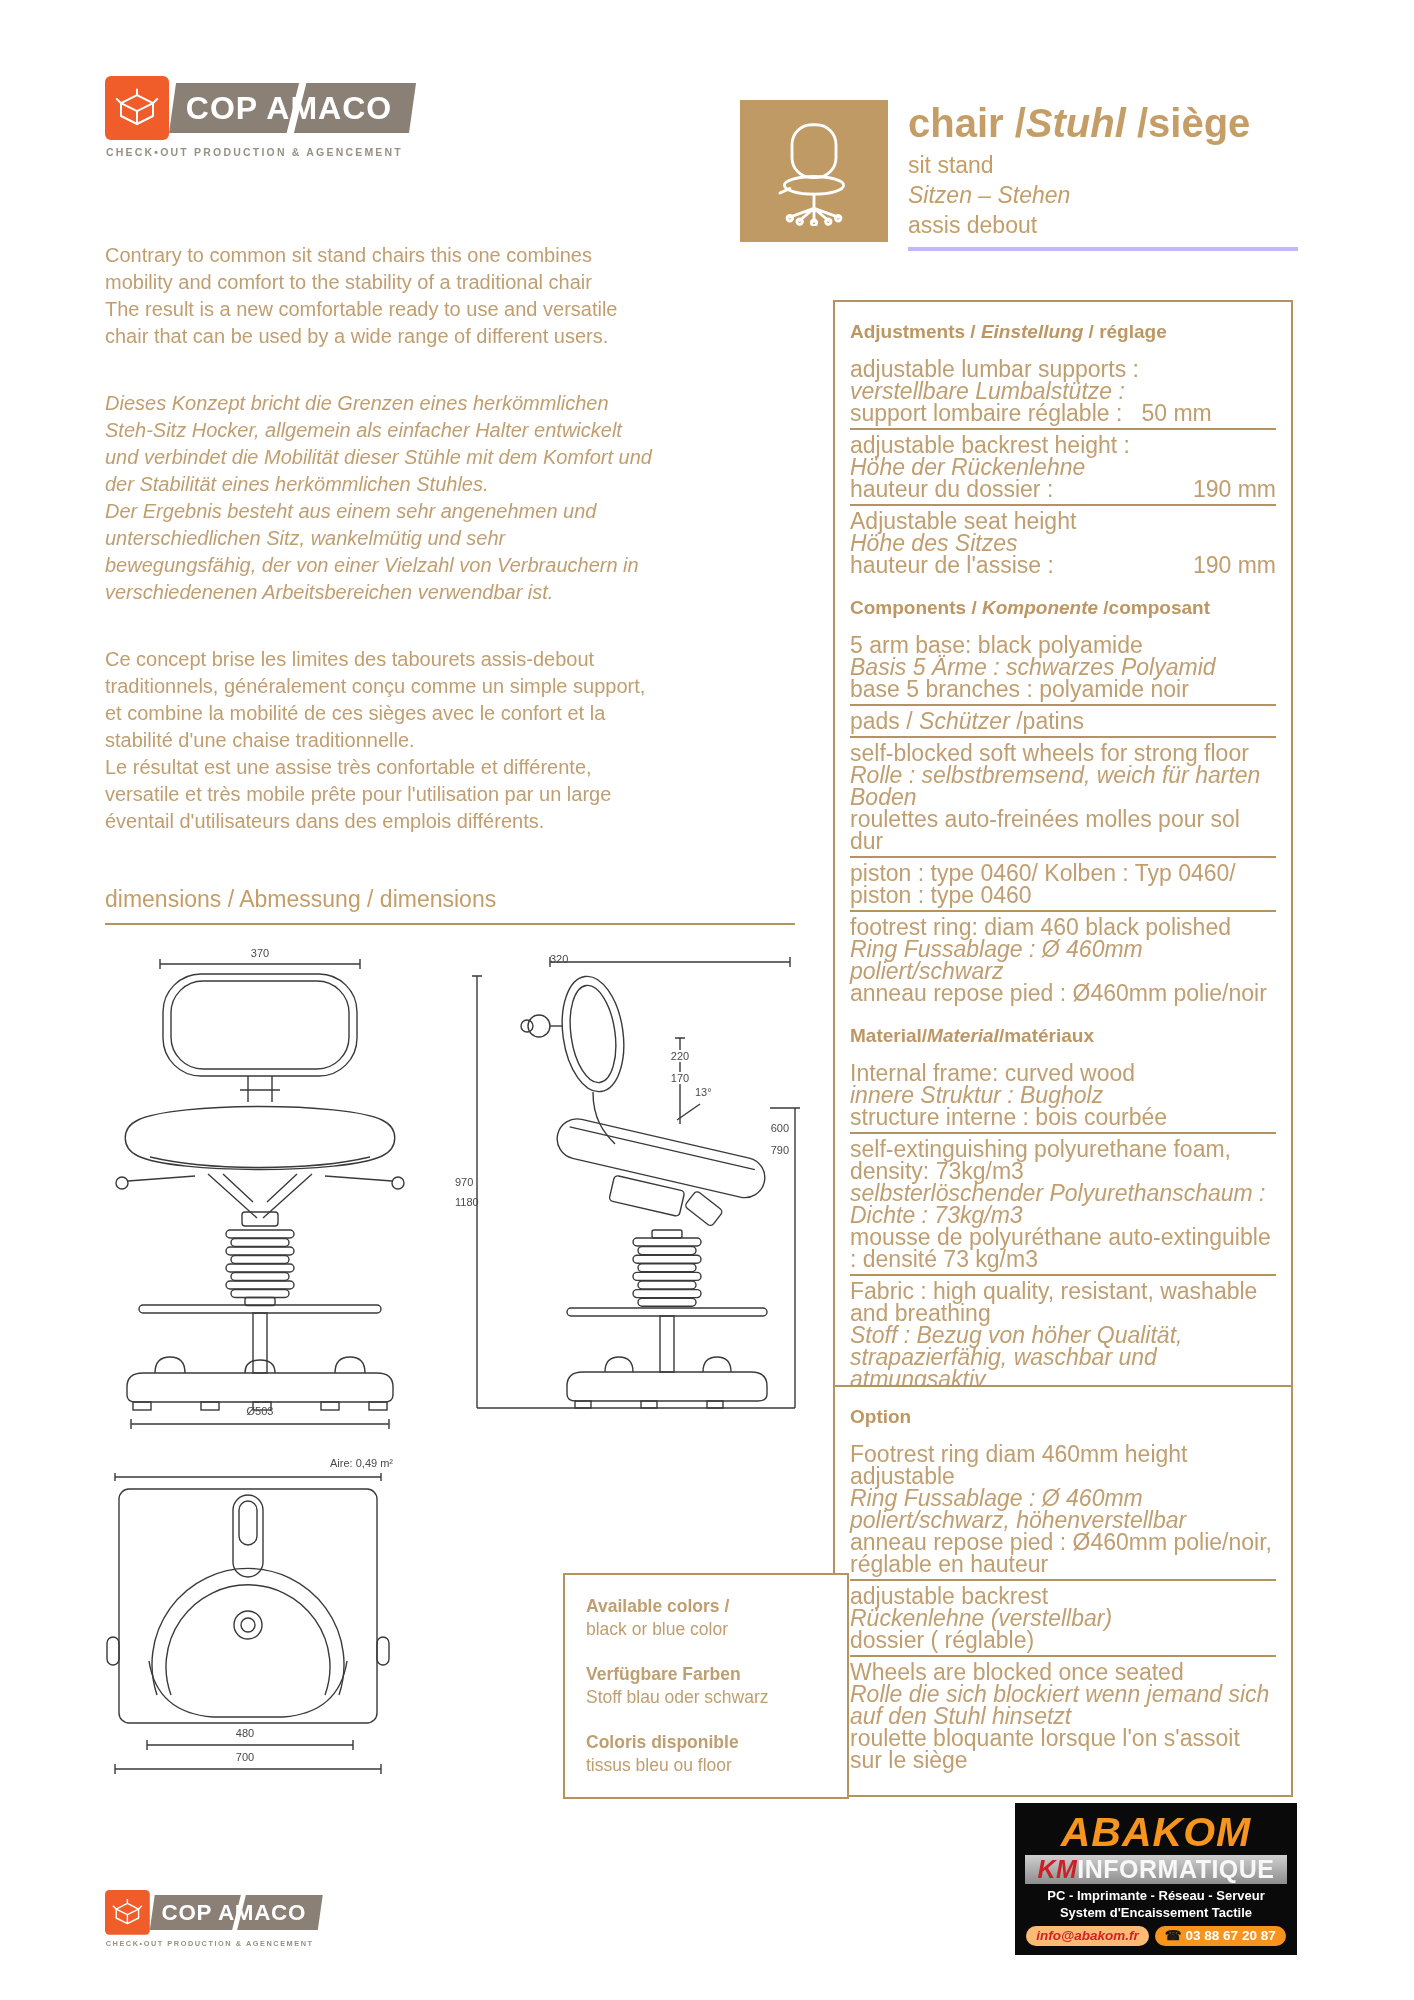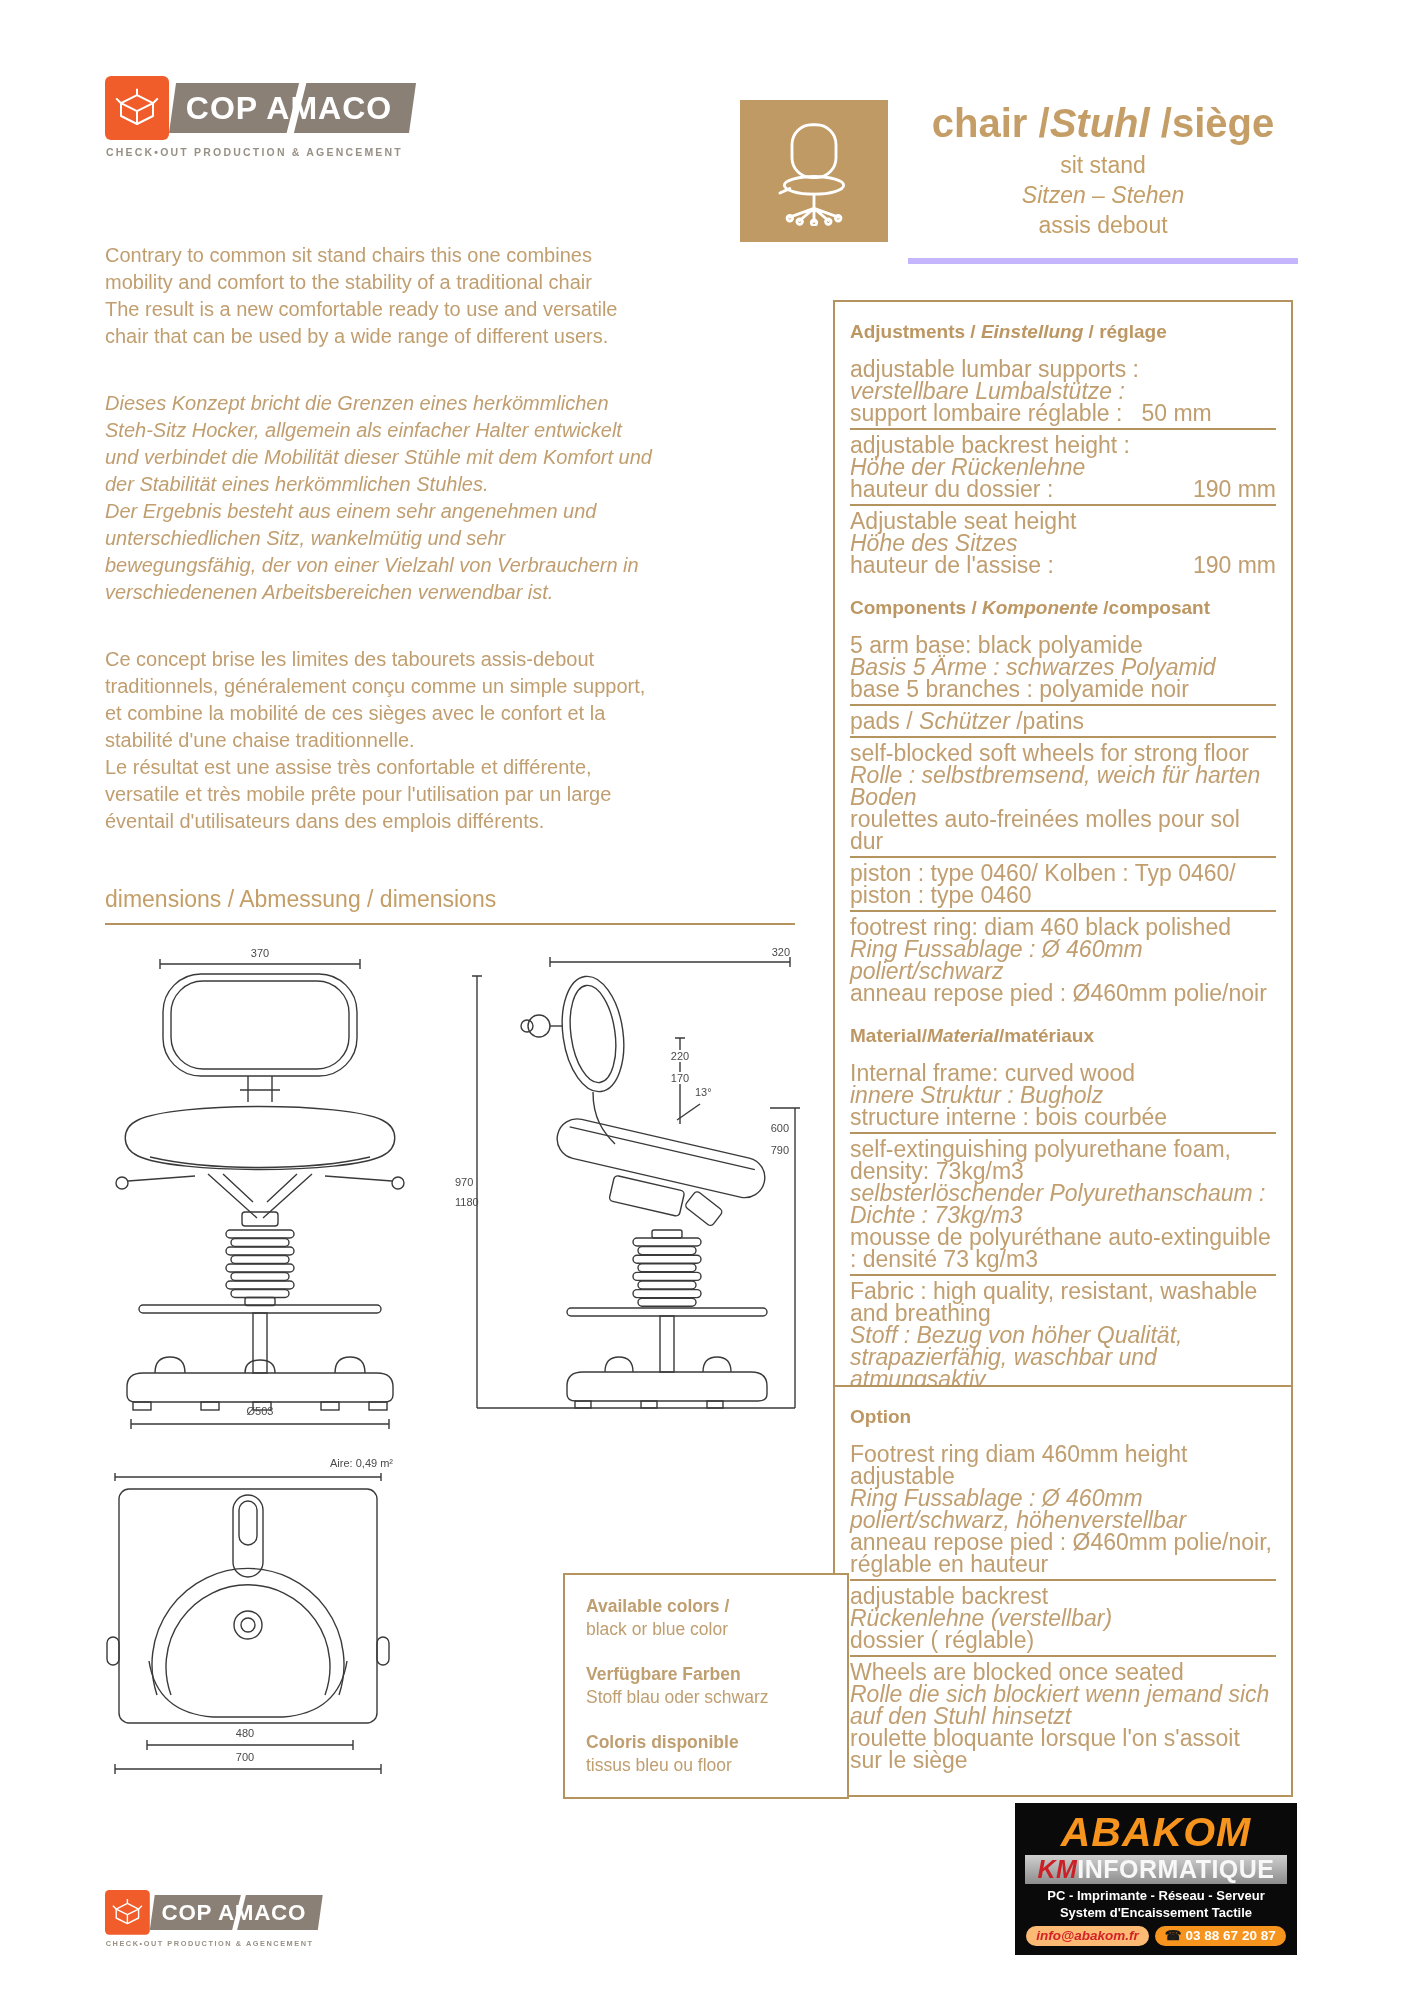--- a/index.html
+++ b/index.html
@@ -17,21 +17,21 @@
                transform:rotate(14deg);}
   .brand-name{position:absolute;left:64px;top:7px;width:240px;height:50px;line-height:50px;
               text-align:center;color:#ffffff;font-weight:bold;font-size:32px;letter-spacing:1px;}
   .brand-tagline{position:absolute;left:1px;top:70px;font-size:10.5px;letter-spacing:2.2px;
                  color:#989085;white-space:nowrap;font-weight:bold;}
 
   
   .title-block{position:absolute;left:740px;top:100px;display:flex;gap:20px;}
   .product-box{width:148px;height:142px;background:#bf9a64;display:flex;align-items:center;
                justify-content:center;flex:none;}
-  .title-text{width:390px;text-align:center;border-bottom:6px solid #c4b5fd;padding-bottom:18px;}
+  .title-text{width:390px;text-align:left;border-bottom:4px solid #c4b5fd;padding-bottom:7px;}
   .title-main{font-size:40px;line-height:46px;font-weight:bold;color:#c49e66;margin:0 0 4px 0;}
   .title-main i{font-style:italic;}
   .title-sub{font-size:23px;line-height:30px;color:#c49e66;}
 
   
   .intro{position:absolute;left:105px;top:242px;width:548px;font-size:20px;line-height:27px;
          color:#c09e6f;}
   .intro .block{margin-bottom:40px;}
   .intro p{margin:0;}
   .intro .de{font-style:italic;}
@@ -226,21 +226,21 @@
         <path d="M112 440 Q112 426 128 426 L296 426 Q312 426 312 440 L312 448 Q312 455 303 455 L121 455 Q112 455 112 448 Z"></path>
         <path d="M150 426 Q150 411 164 411 Q178 411 178 426"></path>
         <path d="M248 426 Q248 411 262 411 Q276 411 276 426"></path>
         <rect x="120" y="455" width="16" height="7"></rect>
           <rect x="186" y="455" width="16" height="7"></rect>
         <rect x="252" y="455" width="16" height="7"></rect>
         <path d="M22 462 H340"></path>
         <path d="M340 162 V462 M315 162 H345"></path>
       </g>
     </svg>
-    <span class="dim" style="left:95px;width:240px;top:0;text-align:right">320</span>
+    <span class="dim" style="left:95px;width:240px;top:7px;text-align:left">320</span>
     <span class="dim" style="left:0;top:230px">970</span>
     <span class="dim" style="left:0;top:250px">1180</span>
     <span class="dim" style="left:203px;width:44px;top:104px;text-align:center;background:#fff">220</span>
     <span class="dim" style="left:203px;width:44px;top:126px;text-align:center;background:#fff">170</span>
     <span class="dim" style="left:240px;top:140px">13°</span>
     <span class="dim" style="left:292px;width:42px;top:176px;text-align:right">600</span>
     <span class="dim" style="left:292px;width:42px;top:198px;text-align:right">790</span>
   </div>
 
   <div class="drawing dw-top">

